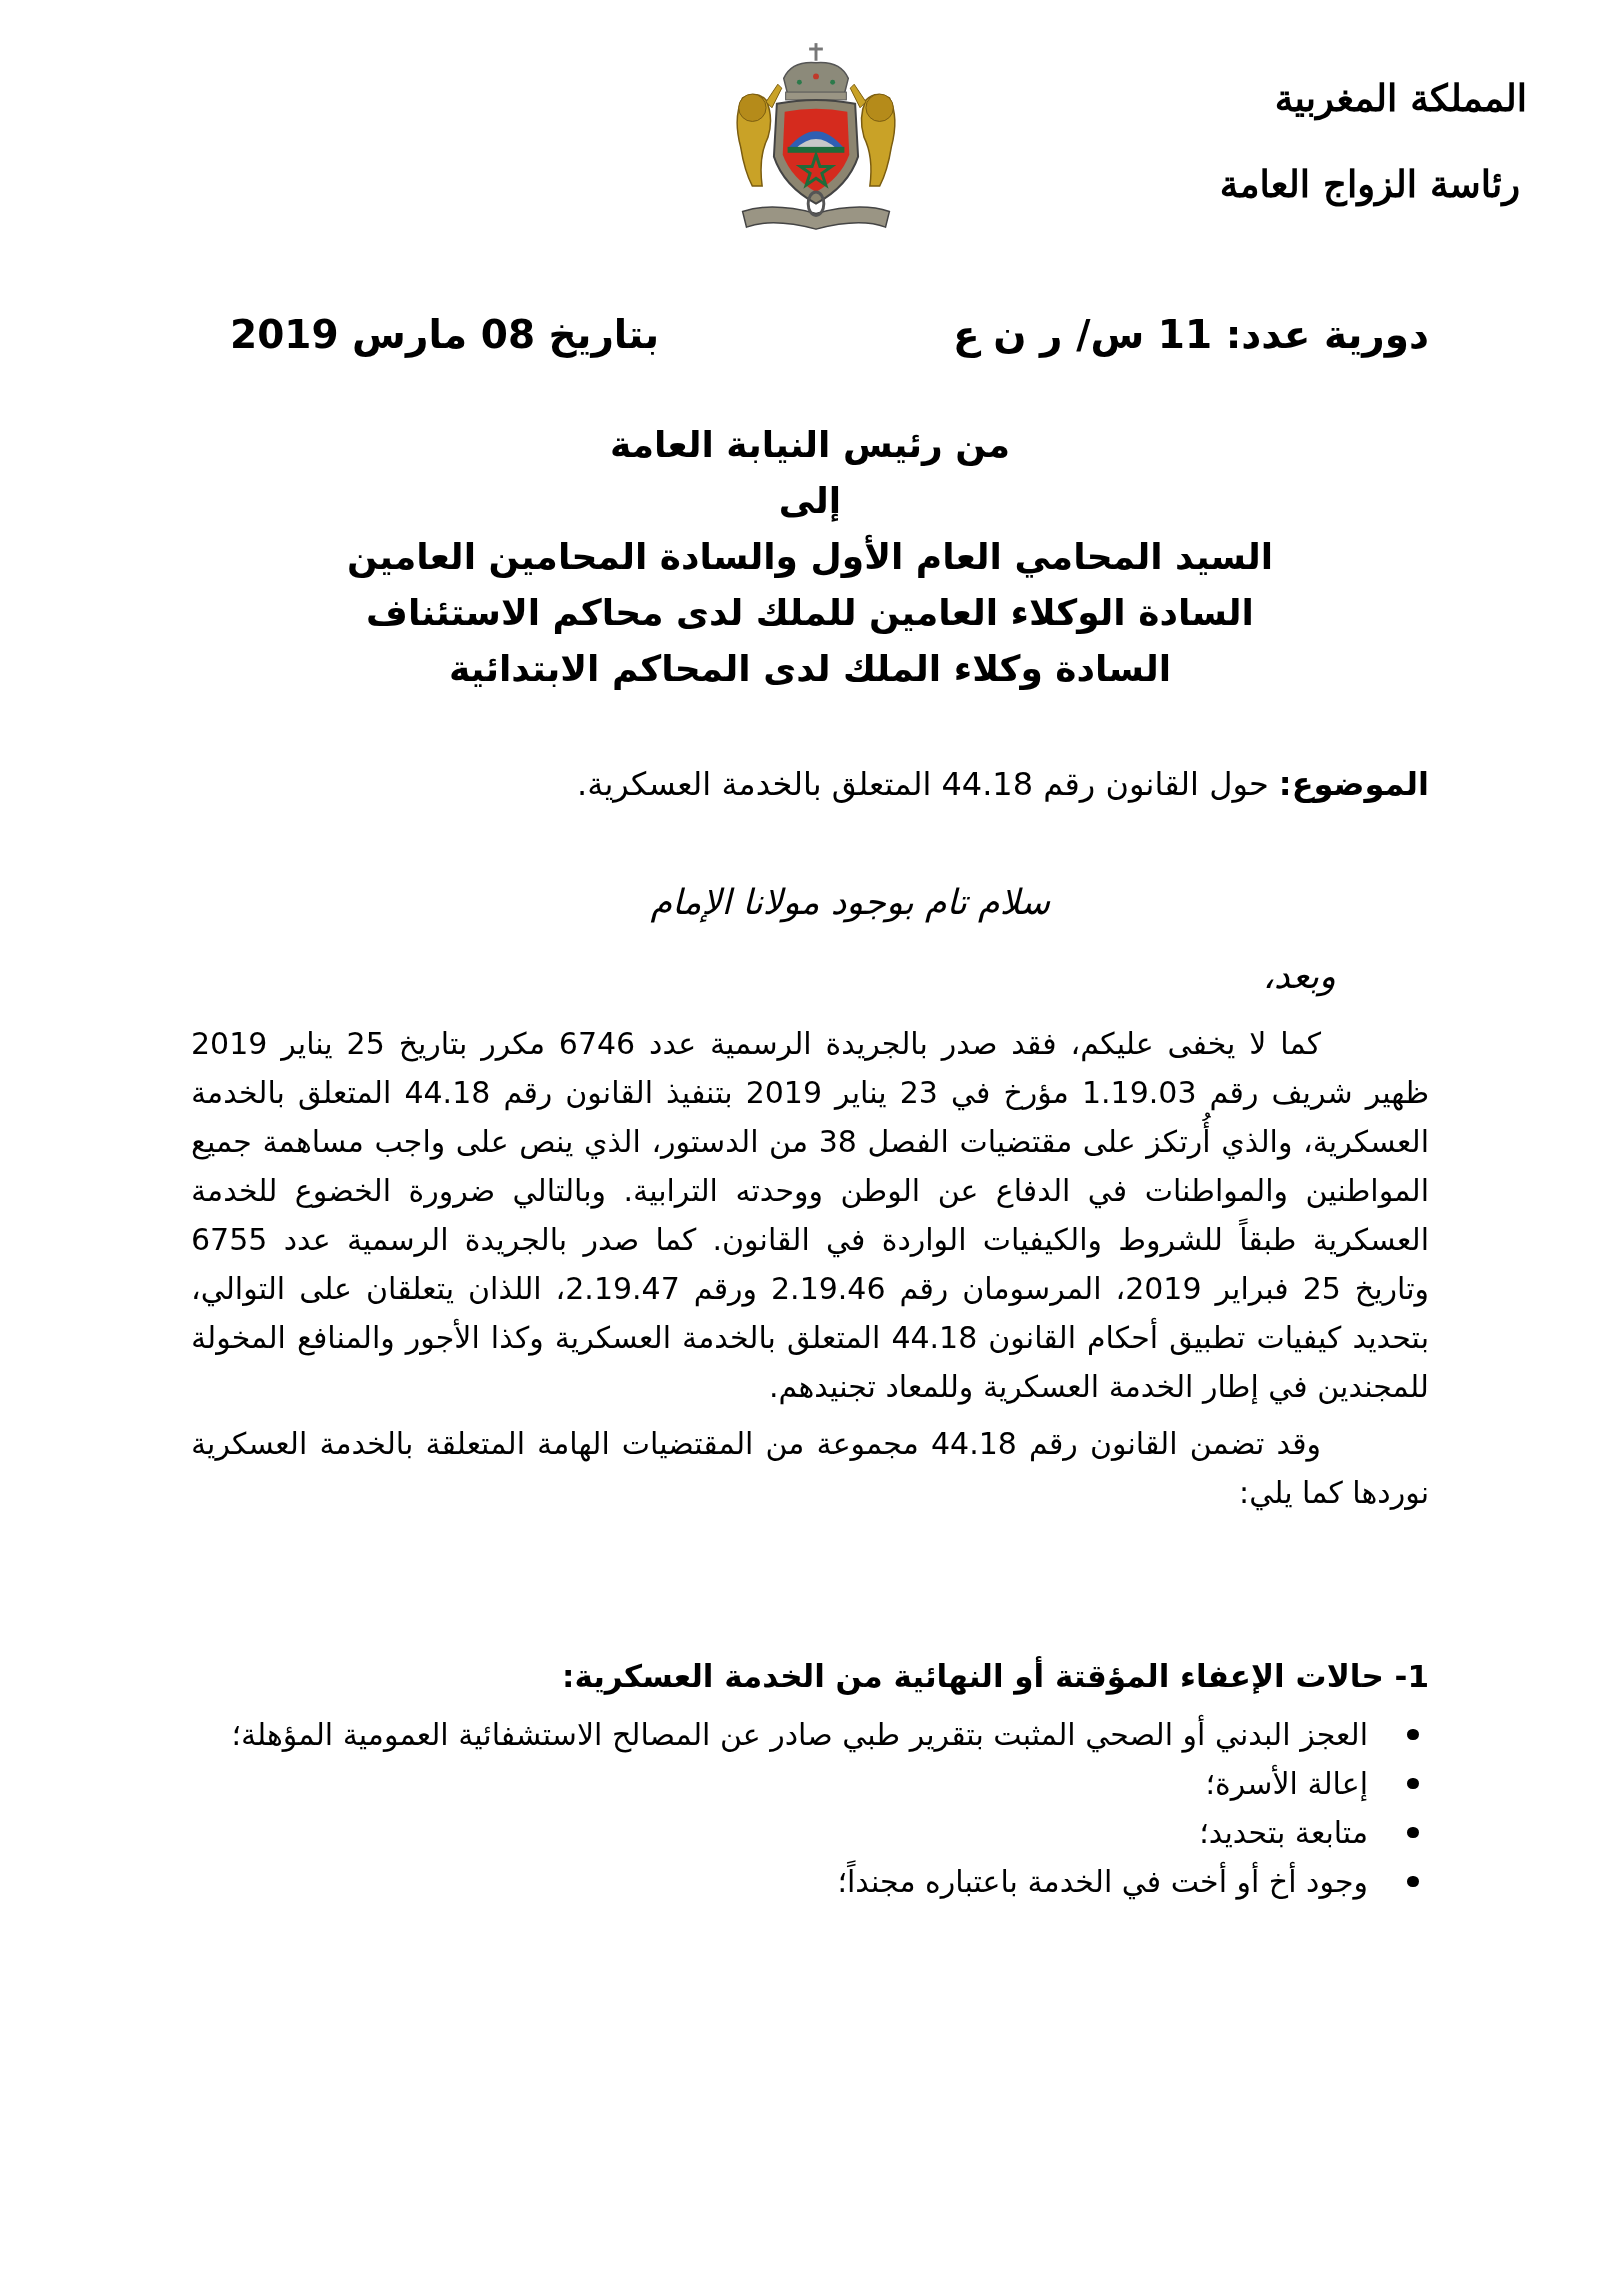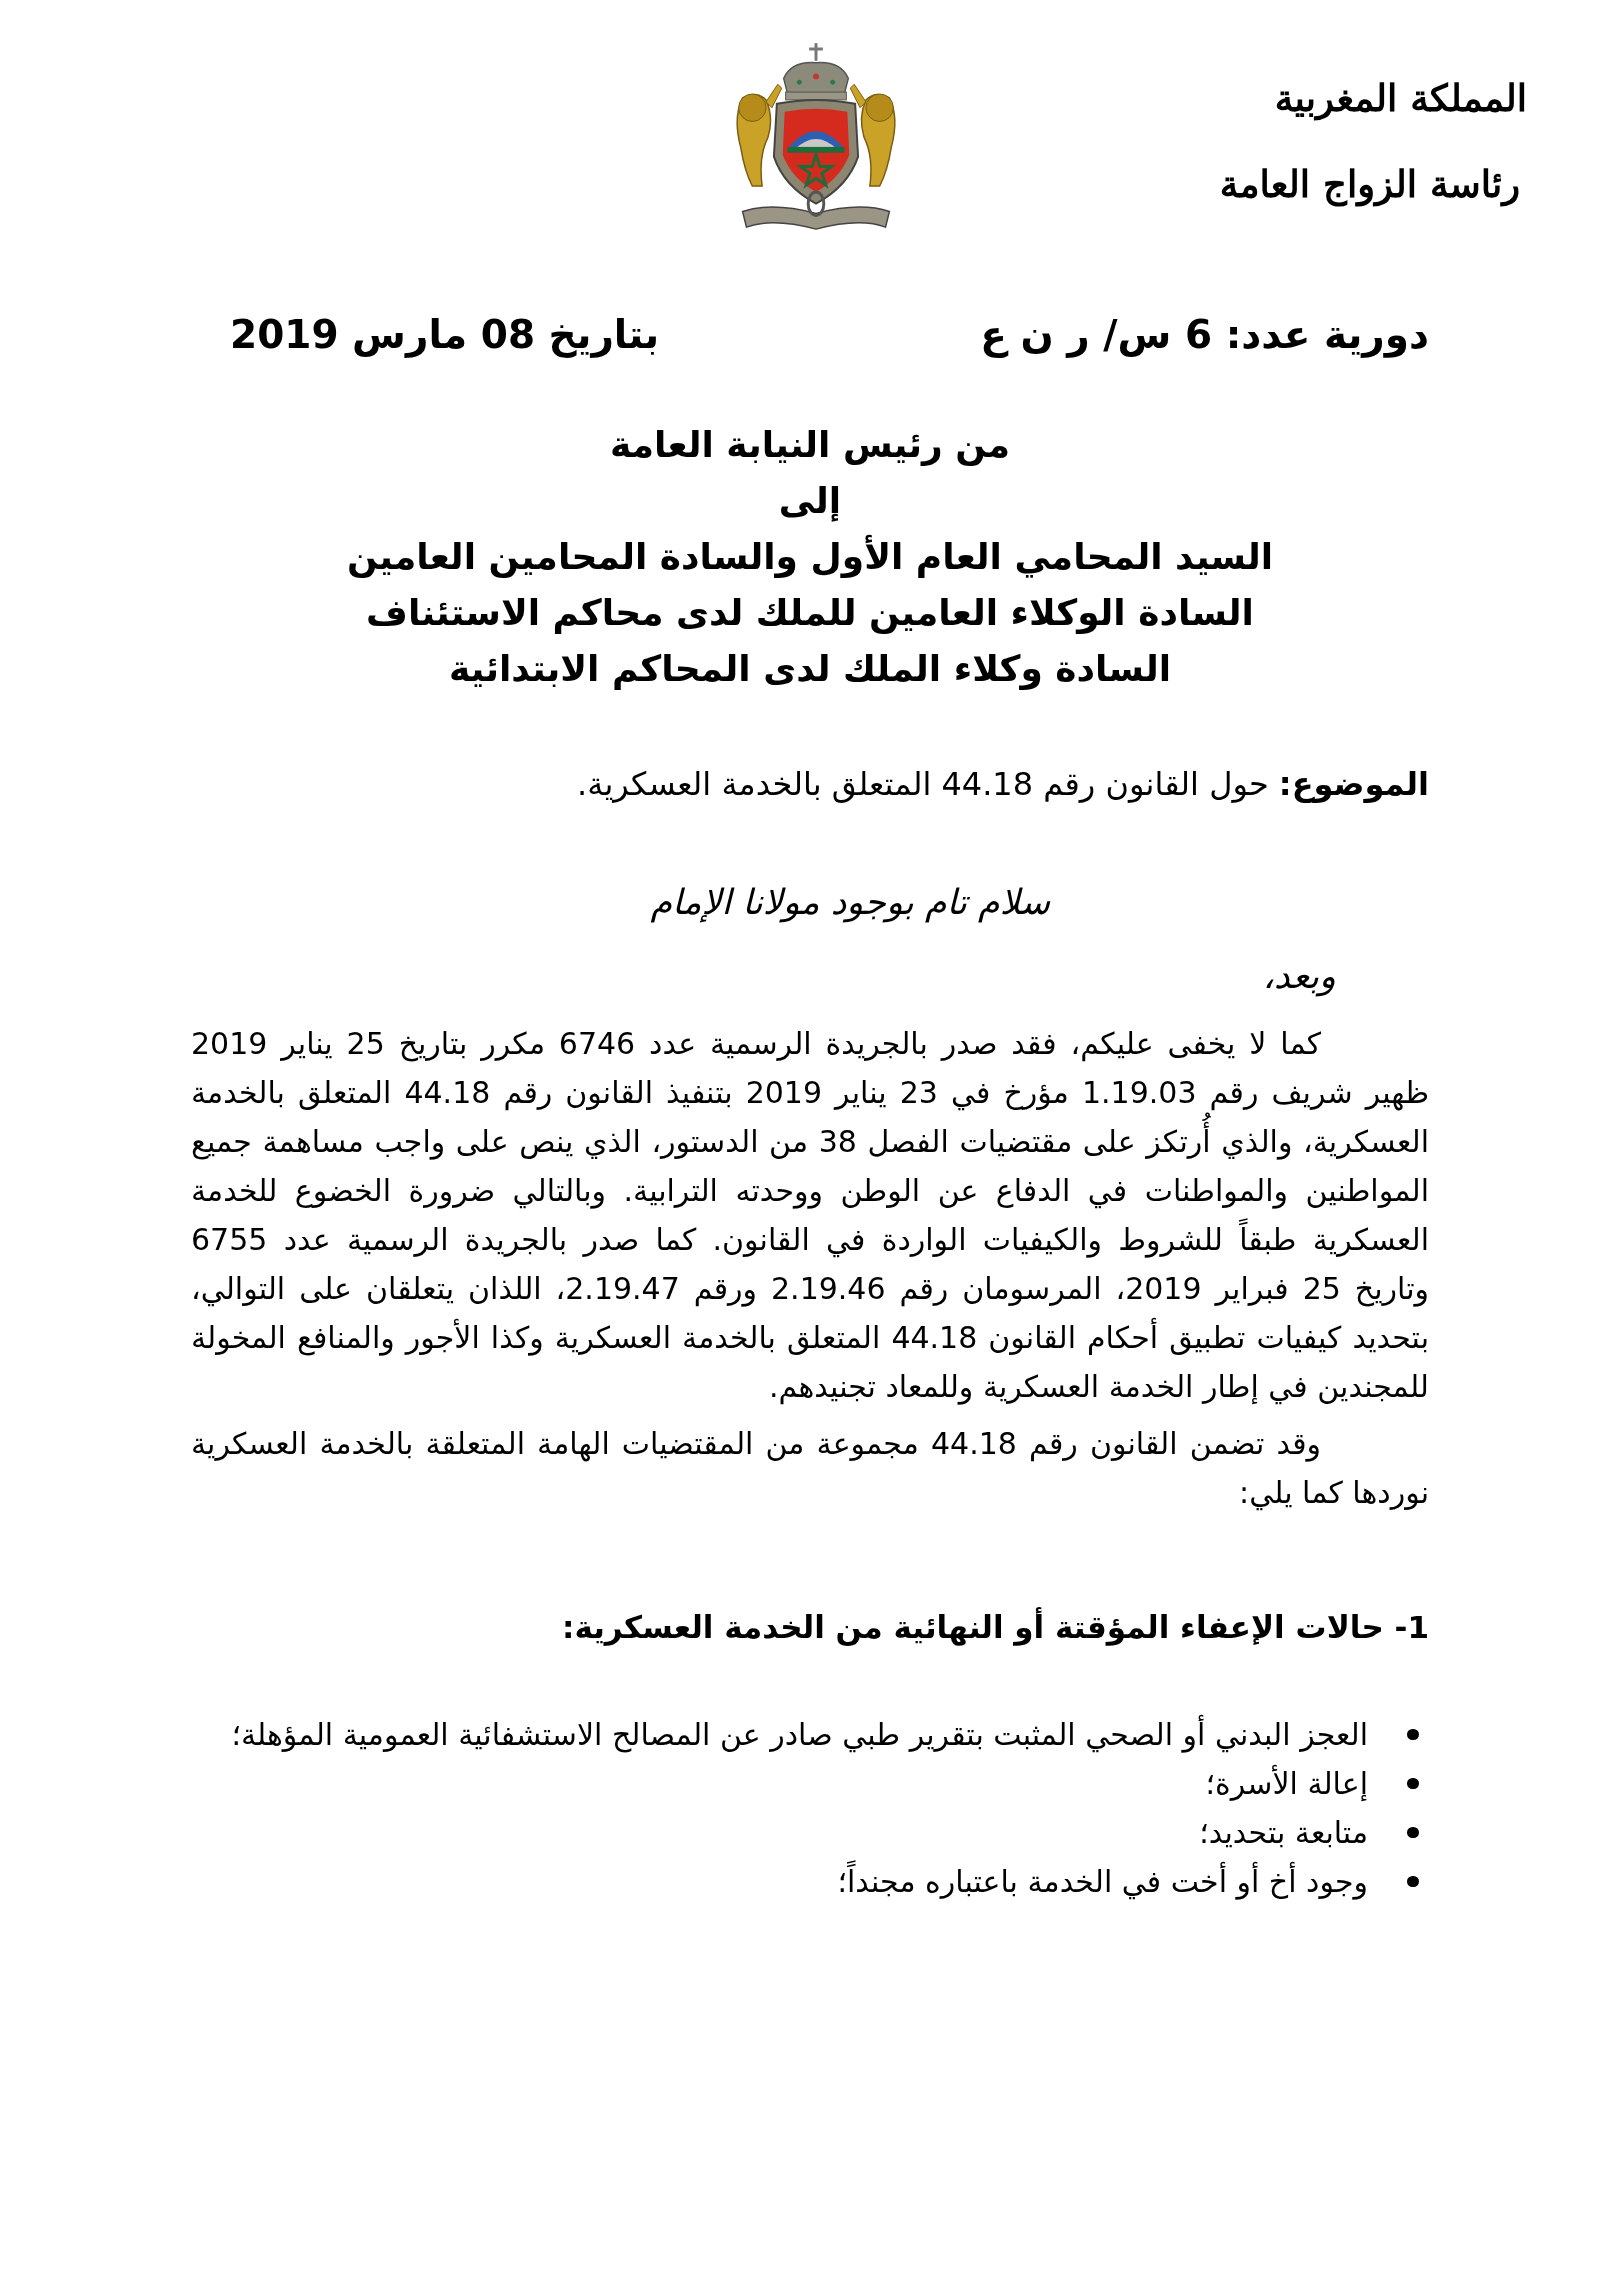--- a/index.html
+++ b/index.html
@@ -25,21 +25,21 @@
     .subject .label { font-weight: bold; }
 
     .greeting { position: absolute; top: 882px; right: 570px; font-family: "DejaVu Serif", serif; font-size: 35px; font-style: italic; }
     .wabaad { position: absolute; top: 956px; right: 284px; font-family: "DejaVu Serif", serif; font-size: 35px; font-weight: normal; font-style: italic; }
 
     .body-text { position: absolute; top: 1019px; right: 191px; left: 191px; font-size: 30px; line-height: 49px; text-align: justify; }
     .body-text p { margin: 0; }
     .body-text p.indent { text-indent: 108px; }
     .body-text p.indent2 { text-indent: 108px; margin-top: 8px; }
 
-    .section-title { position: absolute; top: 1609px; right: 191px; font-weight: bold; font-size: 31px; }
+    .section-title { position: absolute; top: 1658px; right: 191px; font-weight: bold; font-size: 31px; }
     .bullets { position: absolute; top: 1710px; right: 191px; left: 191px; list-style: none; margin: 0; padding: 0; font-size: 30px; line-height: 49px; }
     .bullets li { position: relative; padding-right: 61px; }
     .bullets li .bullet { position: absolute; right: 9.8px; top: 18.6px; width: 11.8px; height: 11.8px; border-radius: 50%; background: #000; }
   </style>
 </head>
 <body>
 
 <div class="page">
 
   <div class="emblem">
@@ -81,21 +81,21 @@
       <ellipse cx="95" cy="168" rx="8" ry="12" fill="none" stroke="#555" stroke-width="3"></ellipse>
     </svg>
   </div>
 
   <div class="masthead">
     <div class="line1">المملكة المغربية</div>
     <div class="line2">رئاسة الزواج العامة</div>
   </div>
 
   <div class="refline">
-    <span class="ref-number">دورية عدد: 6 س/ ر ن ع</span>
+    <span class="ref-number">دورية عدد: 11 س/ ر ن ع</span>
     <span class="ref-date">بتاريخ 08 مارس 2019</span>
   </div>
 
   <div class="addr">
     <div>من رئيس النيابة العامة</div>
     <div>إلى</div>
     <div>السيد المحامي العام الأول والسادة المحامين العامين</div>
     <div>السادة الوكلاء العامين للملك لدى محاكم الاستئناف</div>
     <div>السادة وكلاء الملك لدى المحاكم الابتدائية</div>
   </div>

